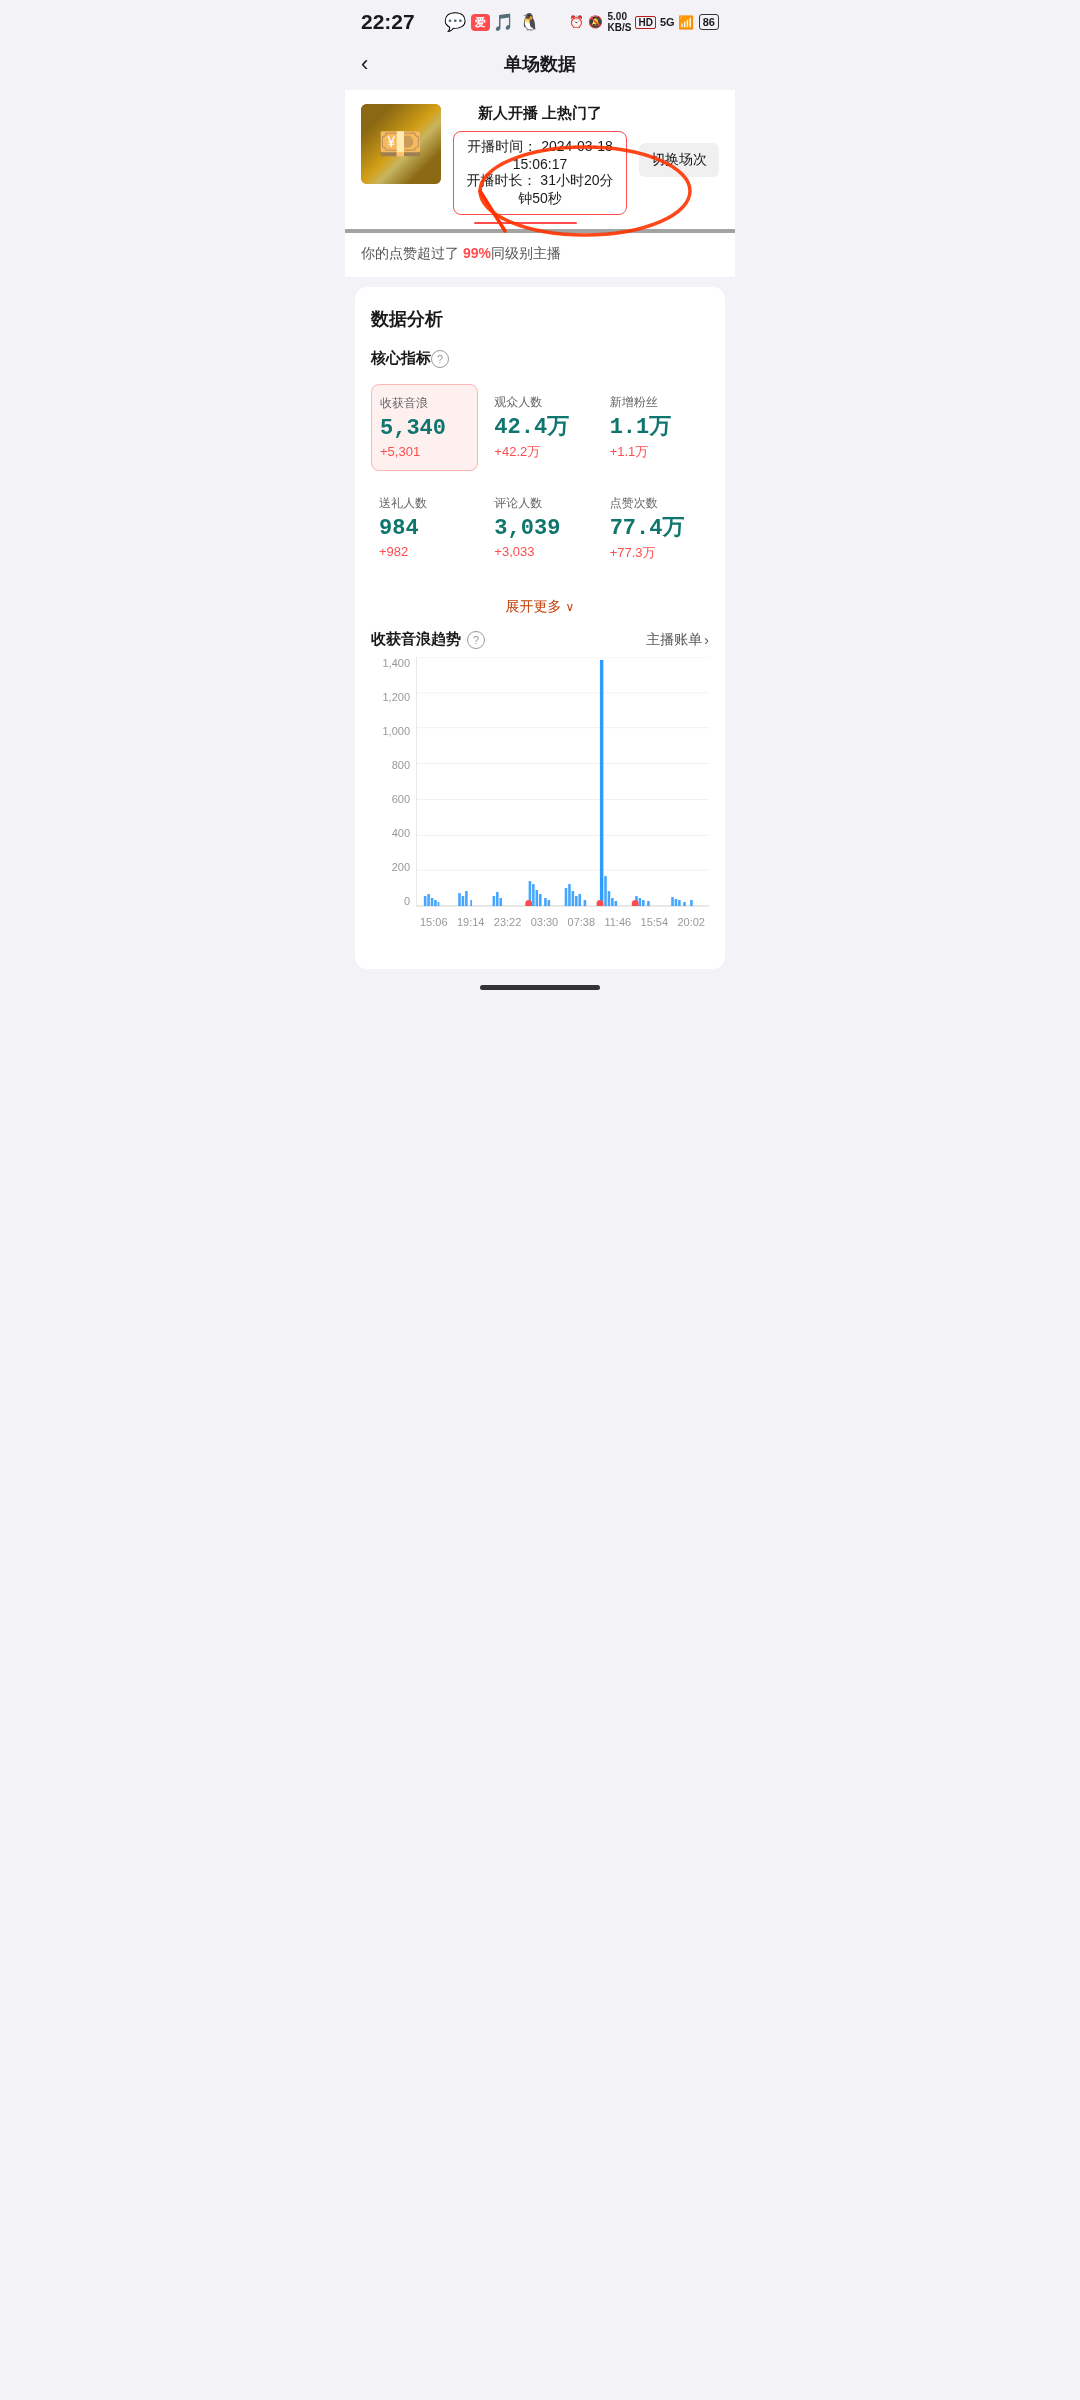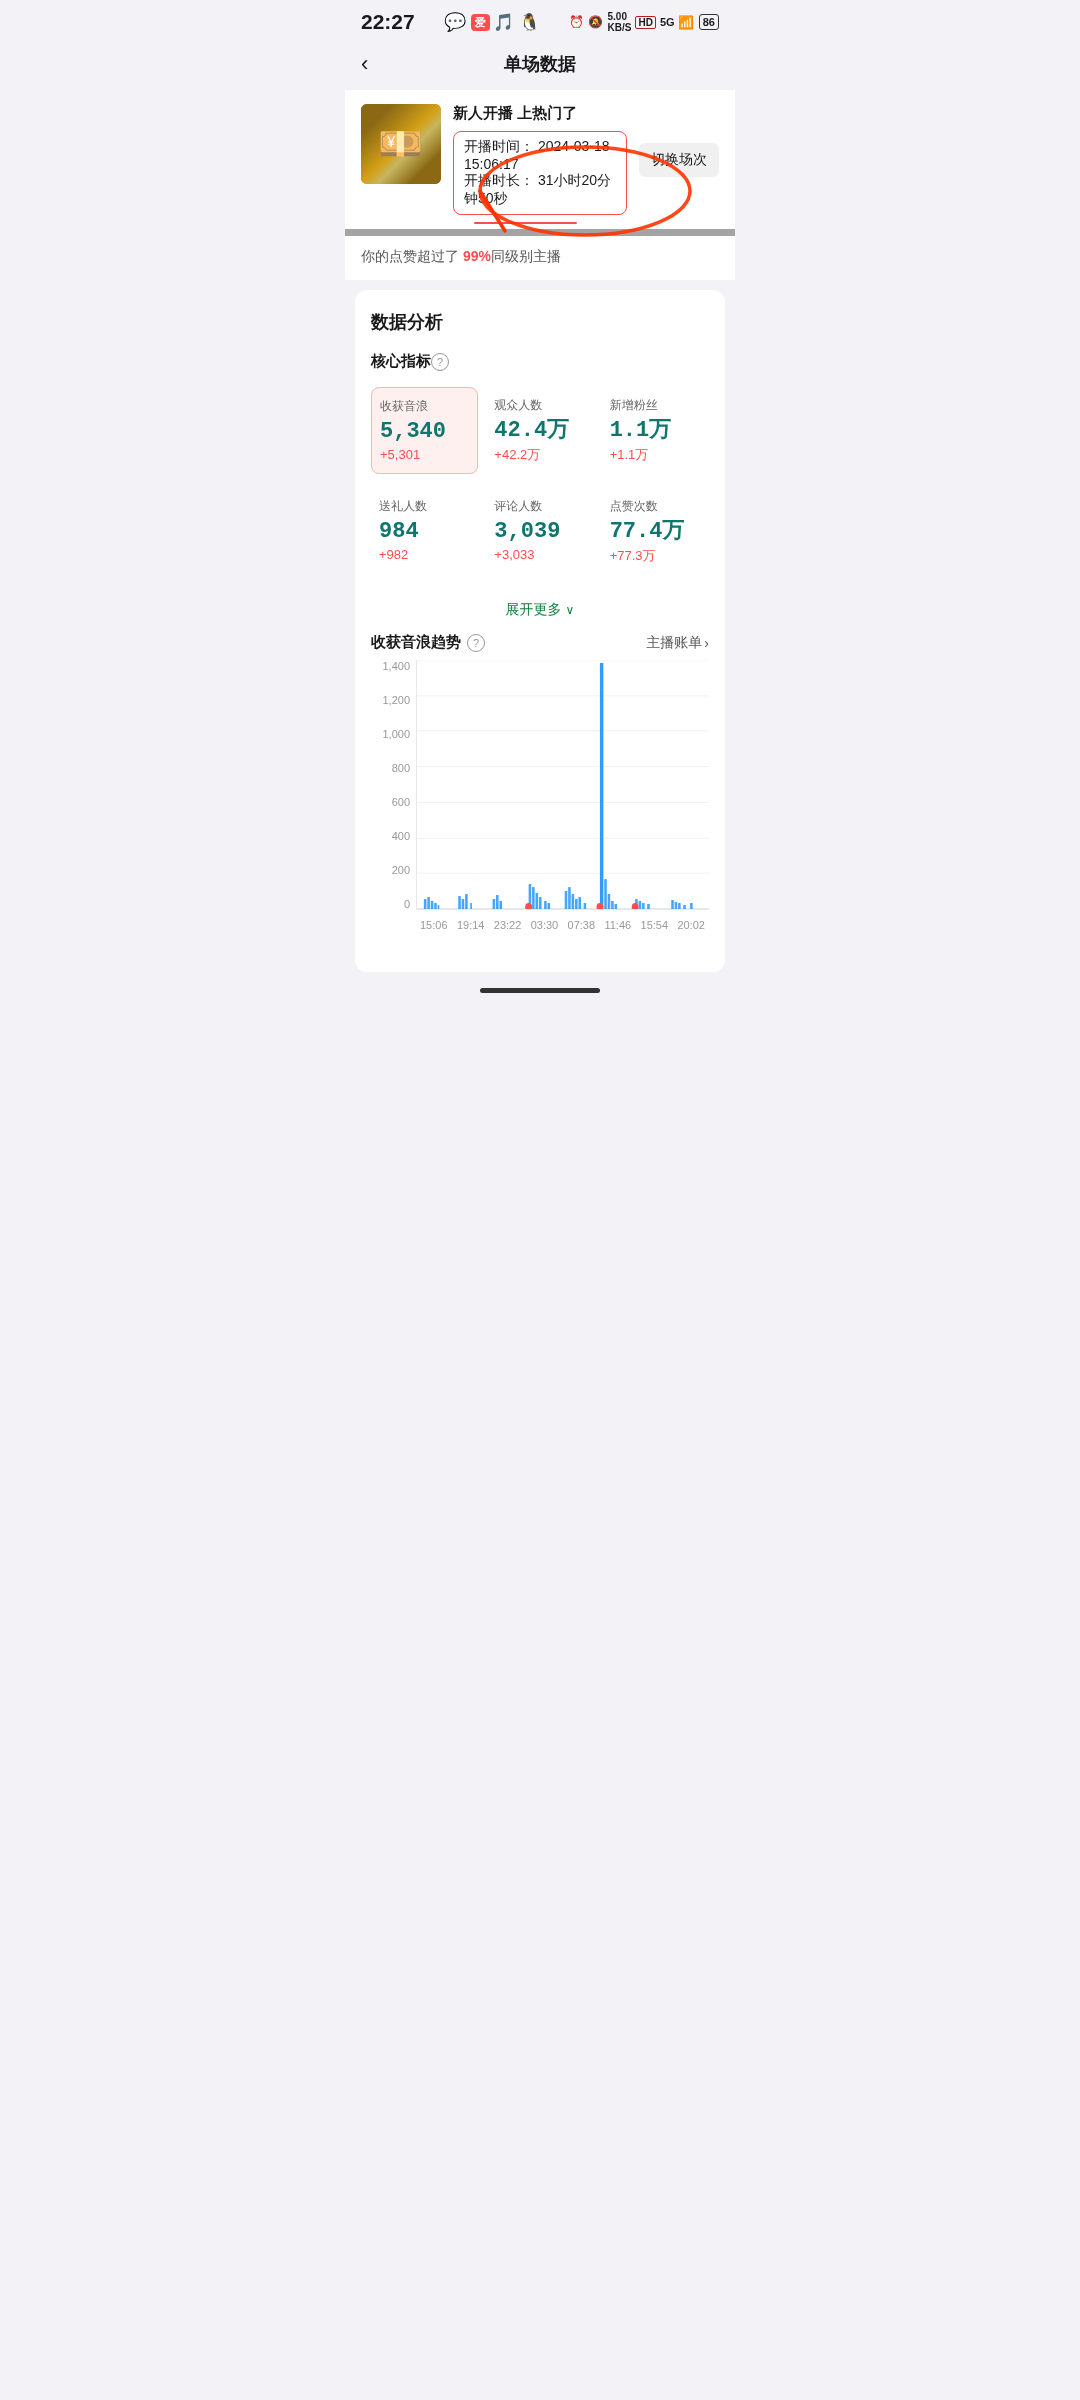--- a/index.html
+++ b/index.html
@@ -83,21 +83,21 @@
       position: absolute;
       inset: 0;
       background: linear-gradient(135deg, #8B6914 20%, #D4A017 50%, #c8b560 60%, #8B6914 80%);
     }
     .broadcast-thumbnail::after {
       content: '💴';
       font-size: 36px;
       position: relative;
       z-index: 1;
     }
-    .broadcast-info { flex: 1; }
+    .broadcast-info { flex: 1; text-align: center; }
     .broadcast-title {
       font-size: 15px;
       font-weight: 600;
       color: #1a1a1a;
       margin-bottom: 8px;
     }
     .broadcast-meta-highlight {
       display: inline-block;
       border: 1.5px solid #ff4d4f;
       border-radius: 8px;
@@ -125,21 +125,21 @@
       align-self: center;
       flex-shrink: 0;
     }
 
     
     .likes-bar {
       background: #fff;
       padding: 12px 16px 14px;
       font-size: 14px;
       color: #555;
-      border-top: 7px solid #a3a3a3;
+      border-top: 4px solid #a3a3a3;
       margin-bottom: 10px;
     }
     .likes-bar span.highlight { color: #ff4d4f; font-weight: 600; }
 
     
     .analytics-card {
       background: #fff;
       border-radius: 12px;
       margin: 0 10px 16px;
       padding: 20px 16px;
@@ -202,21 +202,21 @@
     .metric-change {
       font-size: 13px;
       color: #ff4d4f;
     }
 
     
     .expand-more {
       text-align: center;
       padding: 10px 0 14px;
       font-size: 14px;
-      color: #15803d;
+      color: #c2410c;
       cursor: pointer;
       display: flex;
       align-items: center;
       justify-content: center;
       gap: 4px;
     }
 
     
     .trend-header {
       display: flex;

